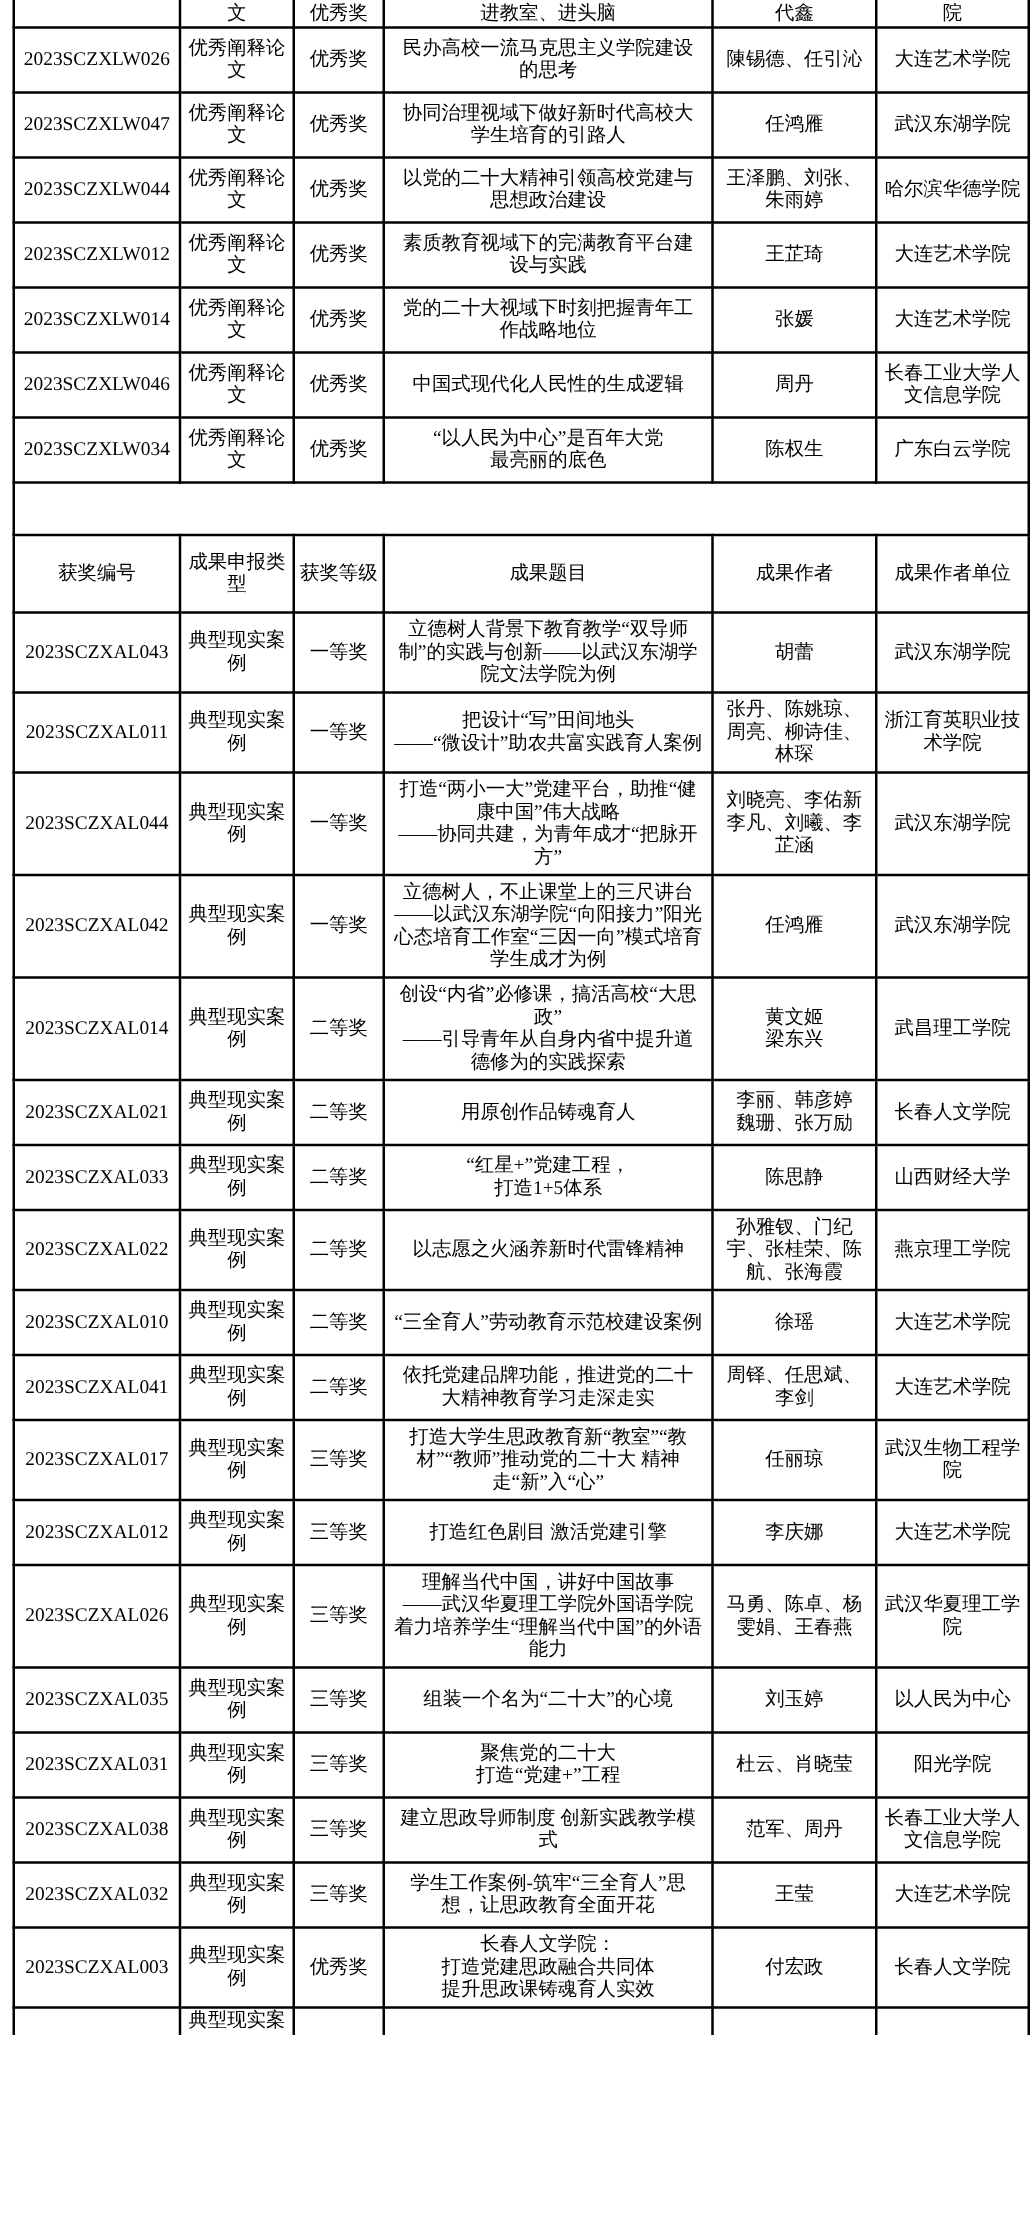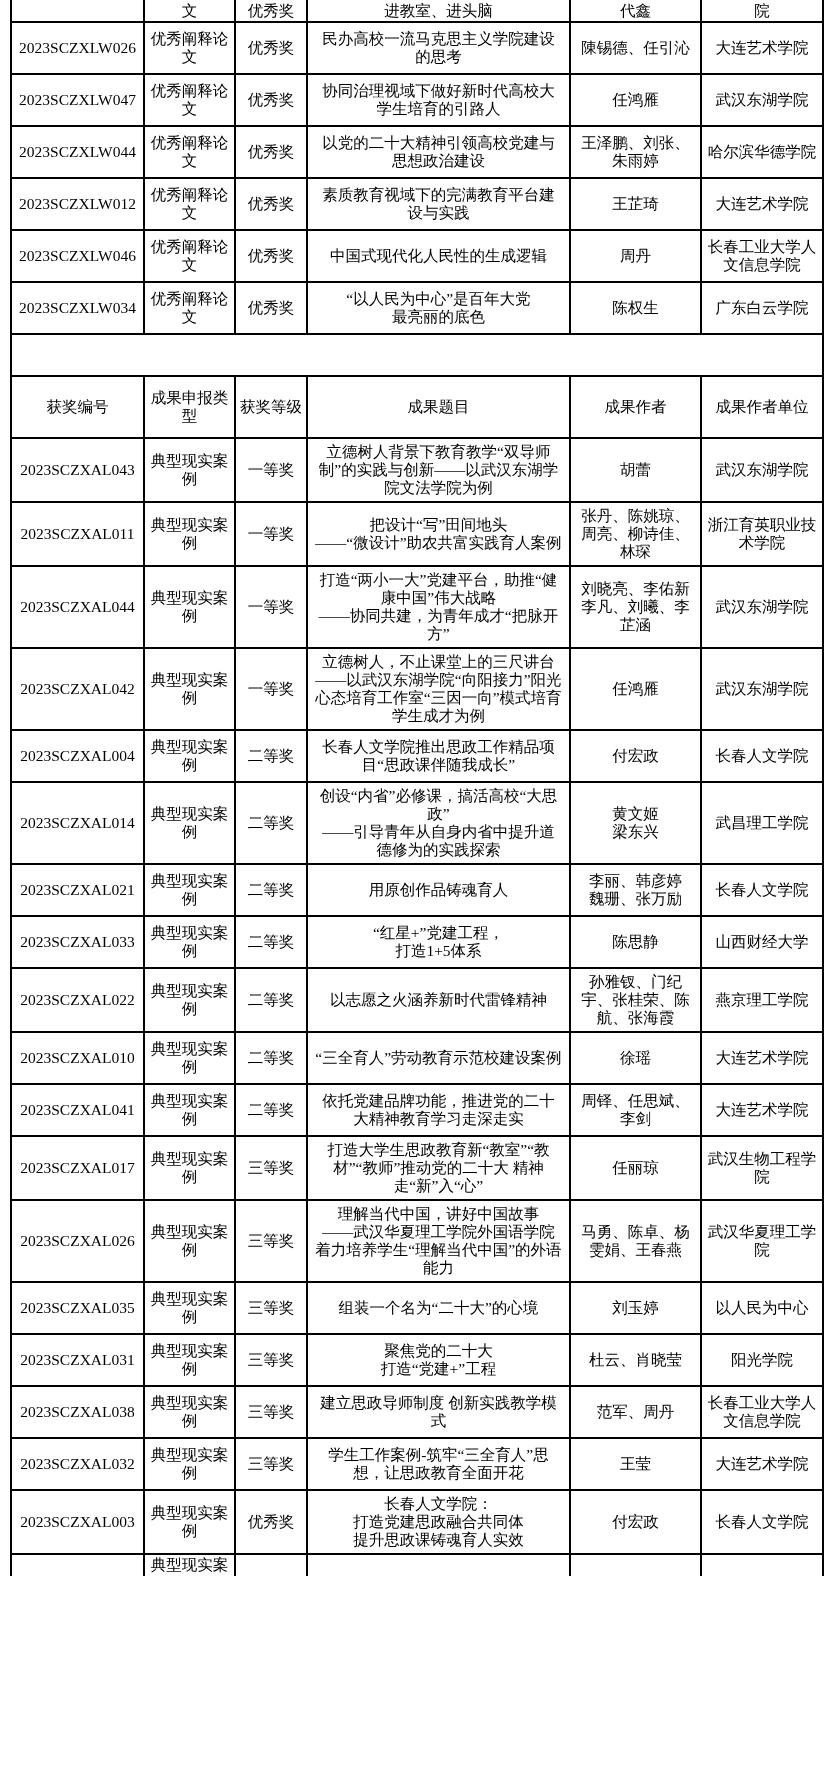--- a/index.html
+++ b/index.html
@@ -114,20 +114,28 @@
         </tr>
         <tr>
           <td class="c0">2023SCZXLW012</td>
           <td class="c1">优秀阐释论文</td>
           <td class="c2">优秀奖</td>
           <td class="c3">素质教育视域下的完满教育平台建设与实践</td>
           <td class="c4">王芷琦</td>
           <td class="c5">大连艺术学院</td>
         </tr>
         <tr>
+          <td class="c0">2023SCZXLW014</td>
+          <td class="c1">优秀阐释论文</td>
+          <td class="c2">优秀奖</td>
+          <td class="c3">党的二十大视域下时刻把握青年工作战略地位</td>
+          <td class="c4">张媛</td>
+          <td class="c5">大连艺术学院</td>
+        </tr>
+        <tr>
           <td class="c0">2023SCZXLW046</td>
           <td class="c1">优秀阐释论文</td>
           <td class="c2">优秀奖</td>
           <td class="c3">中国式现代化人民性的生成逻辑</td>
           <td class="c4">周丹</td>
           <td class="c5">长春工业大学人文信息学院</td>
         </tr>
         <tr>
           <td class="c0">2023SCZXLW034</td>
           <td class="c1">优秀阐释论文</td>
@@ -178,28 +186,20 @@
         <tr>
           <td class="c0">2023SCZXAL042</td>
           <td class="c1">典型现实案例</td>
           <td class="c2">一等奖</td>
           <td class="c3">立德树人，不止课堂上的三尺讲台
 ——以武汉东湖学院“向阳接力”阳光心态培育工作室“三因一向”模式培育学生成才为例</td>
           <td class="c4">任鸿雁</td>
           <td class="c5">武汉东湖学院</td>
         </tr>
         <tr>
-          <td class="c0">2023SCZXAL004</td>
-          <td class="c1">典型现实案例</td>
-          <td class="c2">二等奖</td>
-          <td class="c3">长春人文学院推出思政工作精品项目“思政课伴随我成长”</td>
-          <td class="c4">付宏政</td>
-          <td class="c5">长春人文学院</td>
-        </tr>
-        <tr>
           <td class="c0">2023SCZXAL014</td>
           <td class="c1">典型现实案例</td>
           <td class="c2">二等奖</td>
           <td class="c3">创设“内省”必修课，搞活高校“大思政”
 ——引导青年从自身内省中提升道德修为的实践探索</td>
           <td class="c4">黄文姬
 梁东兴</td>
           <td class="c5">武昌理工学院</td>
         </tr>
         <tr>
@@ -244,20 +244,28 @@
           <td class="c4">周铎、任思斌、李剑</td>
           <td class="c5">大连艺术学院</td>
         </tr>
         <tr>
           <td class="c0">2023SCZXAL017</td>
           <td class="c1">典型现实案例</td>
           <td class="c2">三等奖</td>
           <td class="c3">打造大学生思政教育新“教室”“教材”“教师”推动党的二十大 精神走“新”入“心”</td>
           <td class="c4">任丽琼</td>
           <td class="c5">武汉生物工程学院</td>
+        </tr>
+        <tr>
+          <td class="c0">2023SCZXAL012</td>
+          <td class="c1">典型现实案例</td>
+          <td class="c2">三等奖</td>
+          <td class="c3">打造红色剧目 激活党建引擎</td>
+          <td class="c4">李庆娜</td>
+          <td class="c5">大连艺术学院</td>
         </tr>
         <tr>
           <td class="c0">2023SCZXAL026</td>
           <td class="c1">典型现实案例</td>
           <td class="c2">三等奖</td>
           <td class="c3">理解当代中国，讲好中国故事
 ——武汉华夏理工学院外国语学院着力培养学生“理解当代中国”的外语能力</td>
           <td class="c4">马勇、陈卓、杨雯娟、王春燕</td>
           <td class="c5">武汉华夏理工学院</td>
         </tr>

